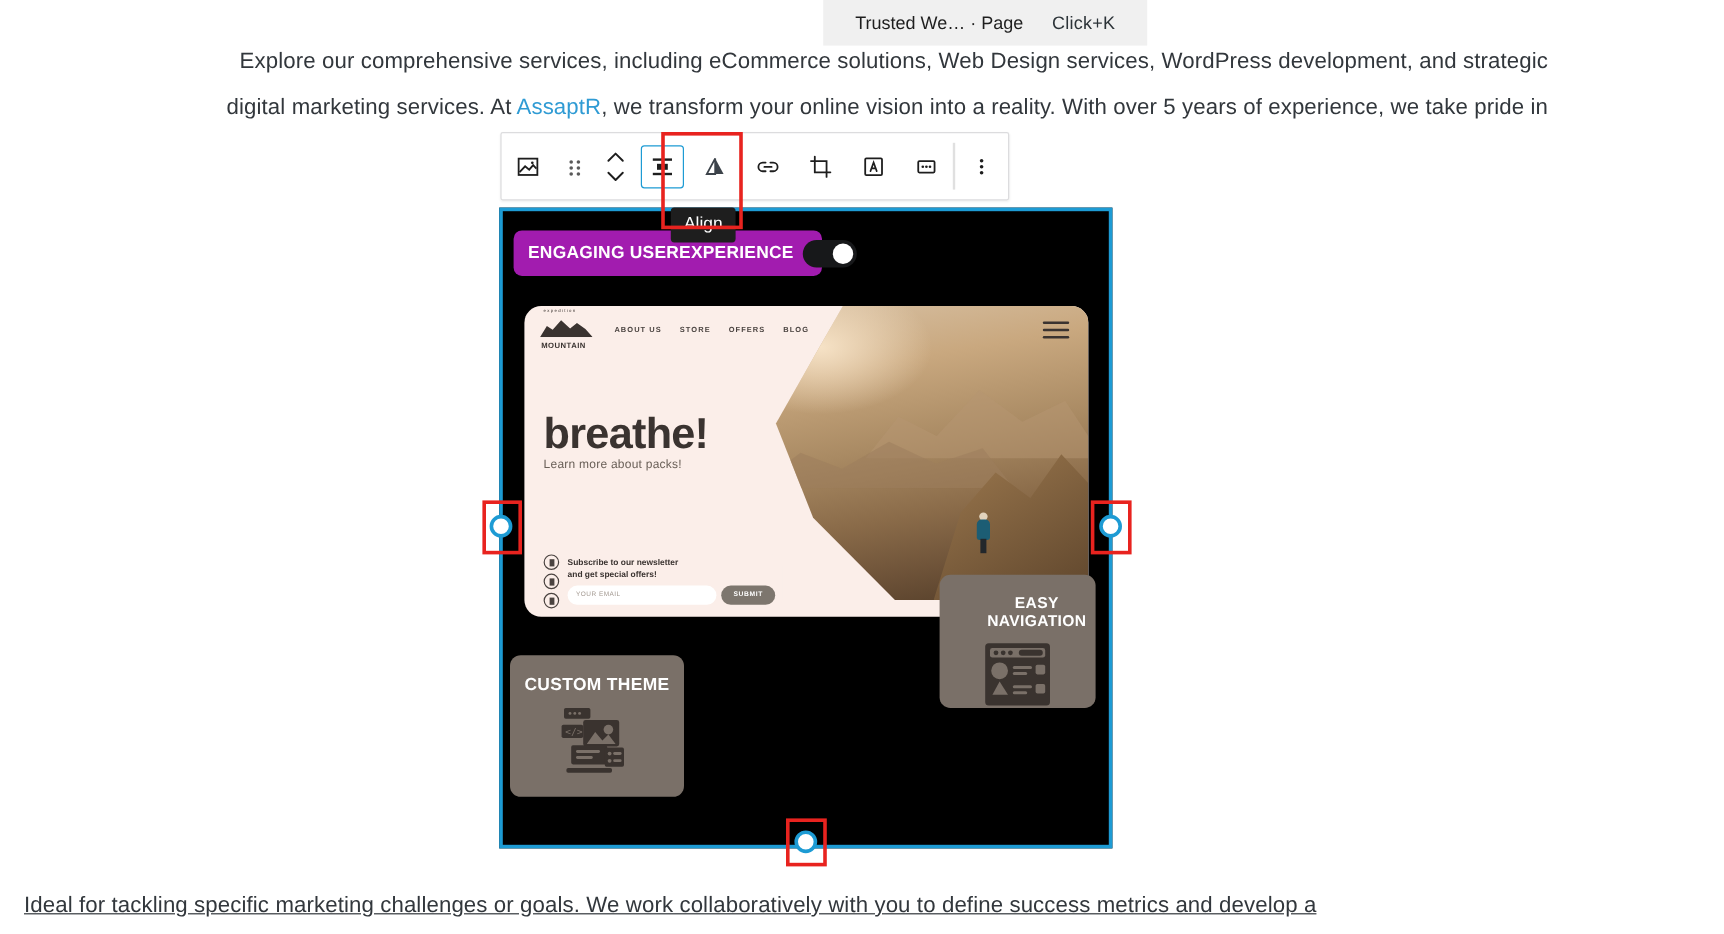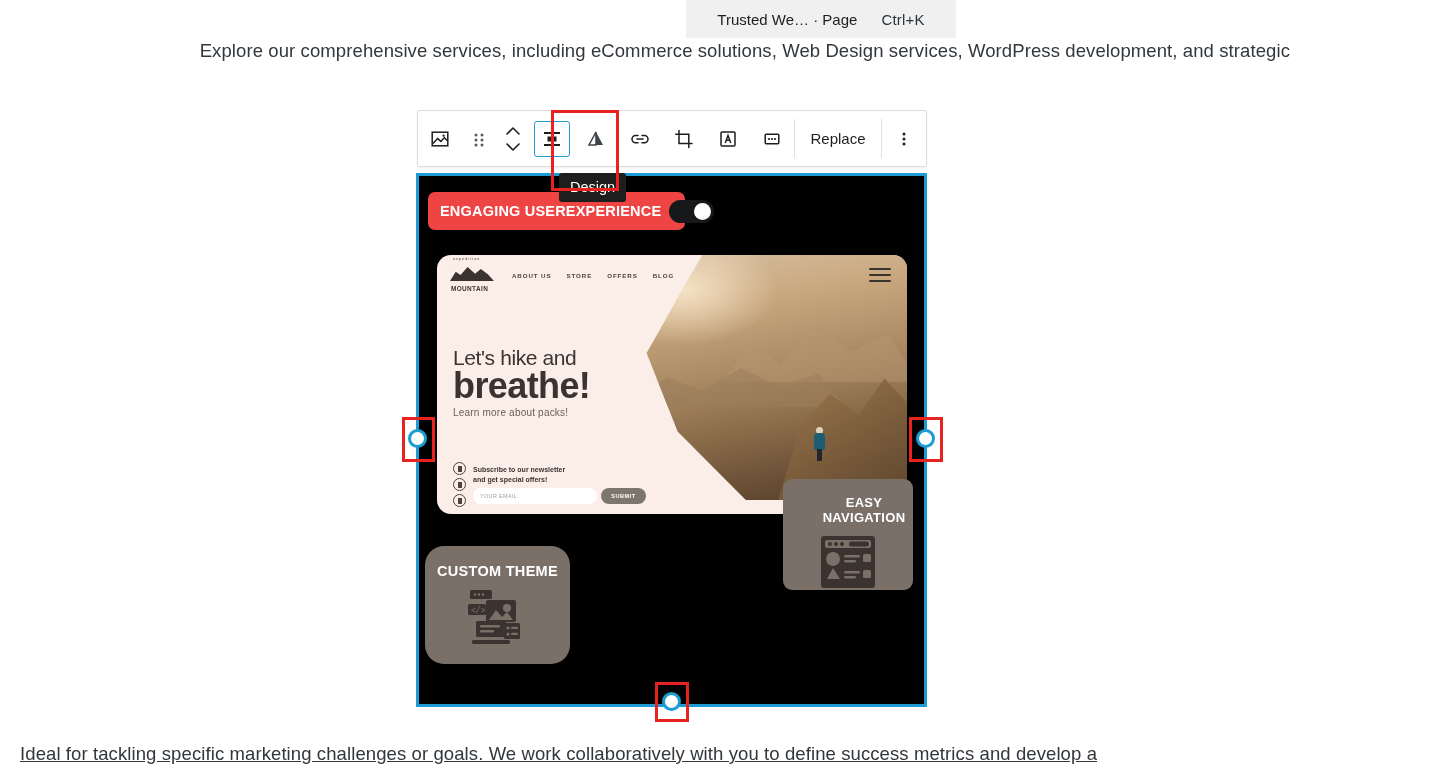--- a/index.html
+++ b/index.html
@@ -130,21 +130,21 @@
   }
   .h-left  { left: 408px; top: 429px; }
   .h-right { left: 916px; top: 429px; }
   .h-bot   { left: 662px; top: 692px; }
 
   
   .banner {
     position: absolute;
     left: 9px; top: 16px;
     width: 257px; height: 38px;
-    background: #ef4444;
+    background: #a21caf;
     border-radius: 7px;
     display: flex;
     align-items: center;
     padding: 0 12px;
     gap: 8px;
   }
   .banner-text {
     color: #fff;
     font-size: 14.5px;
     font-weight: bold;
@@ -315,36 +315,37 @@
     position: absolute;
     background: #7a7068;
     border-radius: 9px;
   }
   .fcard .ftitle {
     color: #fff; font-weight: bold; letter-spacing: .3px;
     text-align: center;
   }
   .fcard-nav { left: 364px; top: 303px; width: 130px; height: 111px; }
   .fcard-nav .ftitle { font-size: 13px; margin-top: 16px; margin-left: 32px; }
-  .fcard-theme { left: 6px; top: 370px; width: 145px; height: 118px; border-radius: 19px; }
+  .fcard-theme { left: 6px; top: 370px; width: 145px; height: 118px; }
   .fcard-theme .ftitle { font-size: 14.5px; margin-top: 17px; }
   .ficon { display: flex; justify-content: center; margin-top: 9px; }
 </style>
 </head>
 <body>
 
 <div class="page">
 
   <div class="topbar">
     <span class="tb-title">Trusted We… · Page</span>
-    <span class="tb-key">Ctrl+K</span>
+    <span class="tb-key">Click+K</span>
   </div>
 
   <div class="para para-top">
     <div>Explore our comprehensive services, including eCommerce solutions, Web Design services, WordPress development, and strategic</div>
+    <div><span>digital marketing services. At </span><span class="lnk">AssaptR</span><span>, we transform your online vision into a reality. With over 5 years of experience, we take pride in</span></div>
   </div>
 
   <div class="para para-bottom">
     <div>Ideal for tackling specific marketing challenges or goals. We work collaboratively with you to define success metrics and develop a</div>
   </div>
 
   <div class="imgblock">
 
     <div class="banner">
       <span class="banner-text">ENGAGING USEREXPERIENCE</span>
@@ -378,21 +379,20 @@
           <span>BLOG</span>
         </div>
         <div class="burger">
             <i></i>
             <i></i>
             <i></i>
           </div>
       </div>
 
       <div class="mock-head">
-        <div class="mock-h1">Let's hike and</div>
         <div class="mock-h2">breathe!</div>
         <div class="mock-sub">Learn more about packs!</div>
       </div>
 
       <div class="mock-news">
         <div class="soc">
           <i></i>
           <i></i>
           <i></i>
         </div>
@@ -528,31 +528,30 @@
         <svg width="24" height="24" viewBox="0 0 24 24" fill="none" aria-hidden="true">
           <rect x="5.2" y="7.2" width="13.6" height="9.6" rx="1" stroke="#1e1e1e" stroke-width="1.5"></rect>
           <circle cx="9" cy="12" r="1.1" fill="#1e1e1e"></circle>
           <circle cx="12" cy="12" r="1.1" fill="#1e1e1e"></circle>
           <circle cx="15" cy="12" r="1.1" fill="#1e1e1e"></circle>
         </svg>
       </button>
     </div>
 
     <div class="tb-sep"></div>
-    <button class="tb-btn wide">Replace</button>
     <div class="tb-sep"></div>
     <button class="tb-btn">
       <svg width="20" height="24" viewBox="0 0 20 24" aria-hidden="true">
         <circle cx="10" cy="7" r="1.5" fill="#1e1e1e"></circle>
         <circle cx="10" cy="12" r="1.5" fill="#1e1e1e"></circle>
         <circle cx="10" cy="17" r="1.5" fill="#1e1e1e"></circle>
       </svg>
     </button>
   </div>
 
-  <div class="tooltip">Design</div>
+  <div class="tooltip">Align</div>
 
   <div class="anno anno-align"></div>
   <div class="anno anno-left"></div>
   <div class="anno anno-right"></div>
   <div class="anno anno-bot"></div>
 
 </div>
 
 </body></html>

